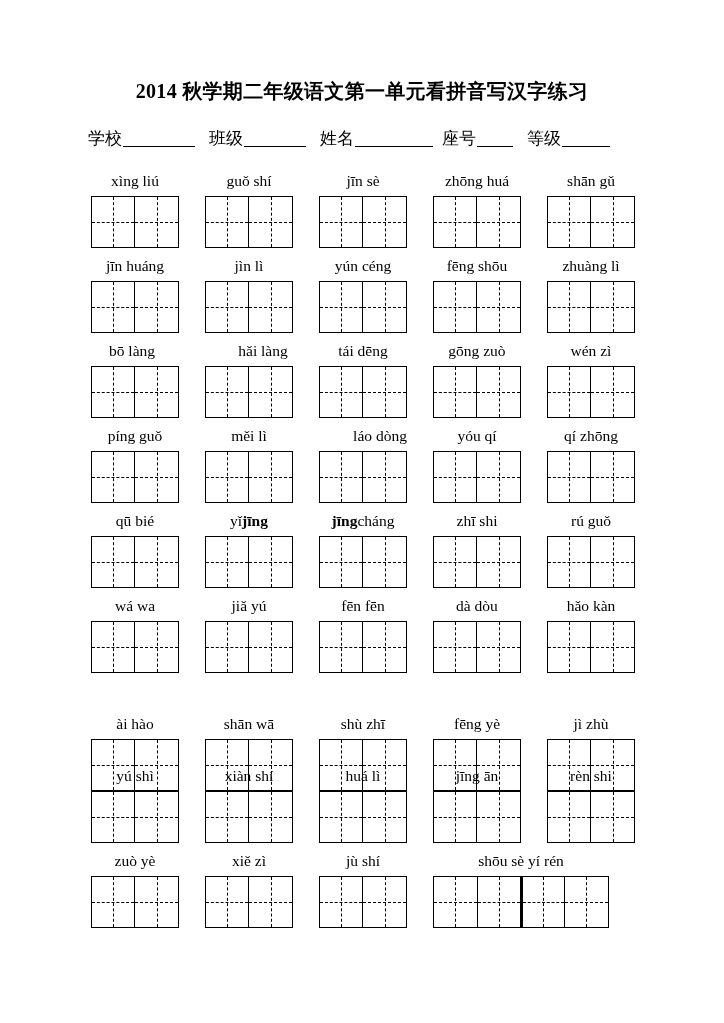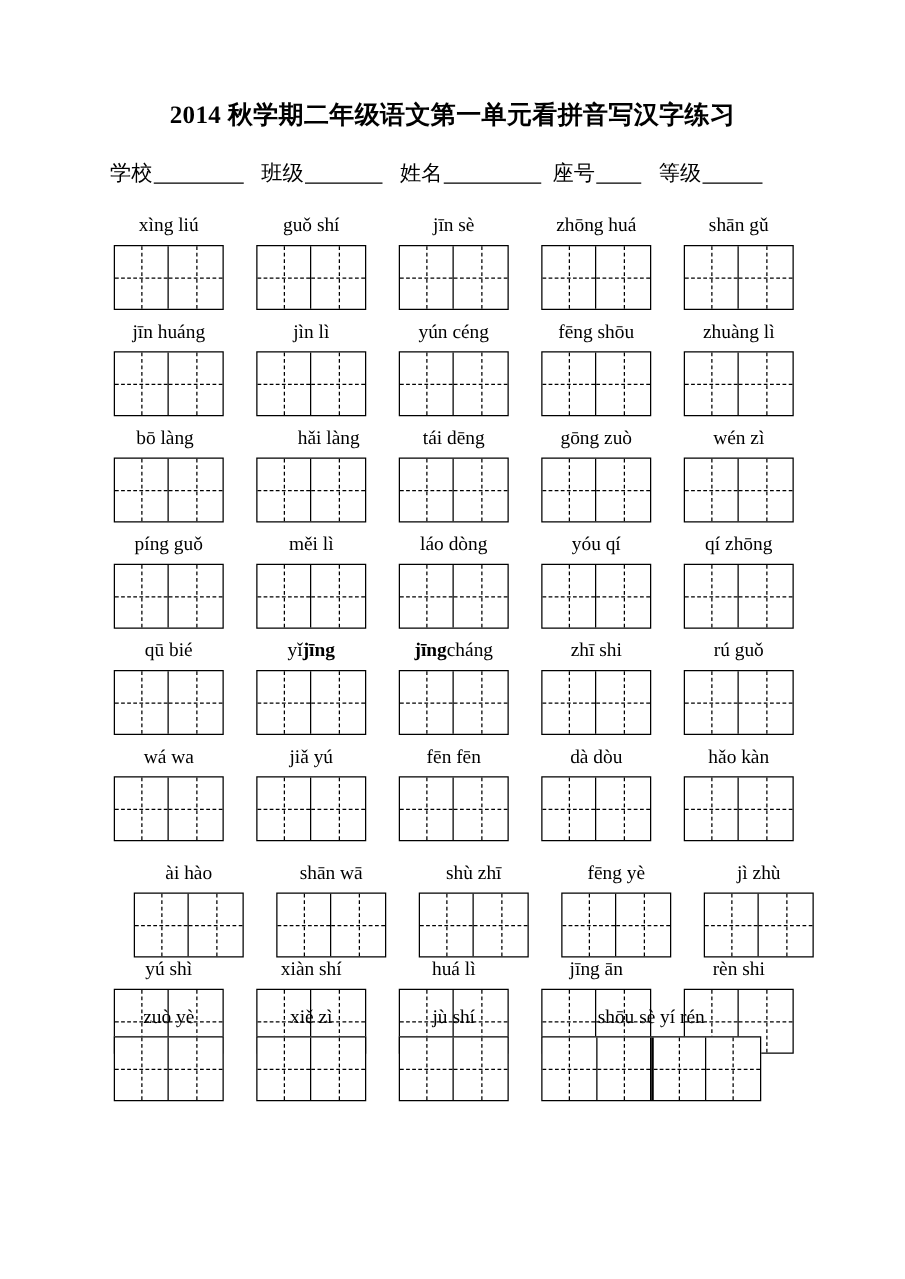--- a/index.html
+++ b/index.html
@@ -260,21 +260,21 @@
           <div class="grid-group" style="left: 459px; width: 88px;">
             <div class="cell"></div>
             <div class="cell"></div>
           </div>
         </div>
       </div>
       <div class="row" style="top: 425px;">
         <div class="pinyin-band">
           <div class="pinyin-group" style="left: 3px; width: 88px;">píng guǒ</div>
           <div class="pinyin-group" style="left: 117px; width: 88px;">měi   lì</div>
-          <div class="pinyin-group" style="left: 231px; width: 88px;">láo  dòng</div>
+          <div class="pinyin-group" style="left: 248px; width: 88px;">láo  dòng</div>
           <div class="pinyin-group" style="left: 345px; width: 88px;">yóu  qí</div>
           <div class="pinyin-group" style="left: 459px; width: 88px;">qí zhōng</div>
         </div>
         <div class="boxes-band">
           <div class="grid-group" style="left: 3px; width: 88px;">
             <div class="cell"></div>
             <div class="cell"></div>
           </div>
           <div class="grid-group" style="left: 117px; width: 88px;">
             <div class="cell"></div>
@@ -349,21 +349,21 @@
           <div class="grid-group" style="left: 345px; width: 88px;">
             <div class="cell"></div>
             <div class="cell"></div>
           </div>
           <div class="grid-group" style="left: 459px; width: 88px;">
             <div class="cell"></div>
             <div class="cell"></div>
           </div>
         </div>
       </div>
-      <div class="row" style="top: 688px; margin-left: 16px;">
+      <div class="row" style="top: 713px;">
         <div class="pinyin-band">
           <div class="pinyin-group" style="left: 3px; width: 88px;">ài   hào</div>
           <div class="pinyin-group" style="left: 117px; width: 88px;">shān  wā</div>
           <div class="pinyin-group" style="left: 231px; width: 88px;">shù  zhī</div>
           <div class="pinyin-group" style="left: 345px; width: 88px;">fēng  yè</div>
           <div class="pinyin-group" style="left: 459px; width: 88px;">jì  zhù</div>
         </div>
         <div class="boxes-band">
           <div class="grid-group" style="left: 3px; width: 88px;">
             <div class="cell"></div>
@@ -411,21 +411,21 @@
           <div class="grid-group" style="left: 345px; width: 88px;">
             <div class="cell"></div>
             <div class="cell"></div>
           </div>
           <div class="grid-group" style="left: 459px; width: 88px;">
             <div class="cell"></div>
             <div class="cell"></div>
           </div>
         </div>
       </div>
-      <div class="row" style="top: 803px;">
+      <div class="row" style="top: 850px;">
         <div class="pinyin-band">
           <div class="pinyin-group" style="left: 3px; width: 88px;">zuò   yè</div>
           <div class="pinyin-group" style="left: 117px; width: 88px;">xiě  zì</div>
           <div class="pinyin-group" style="left: 231px; width: 88px;">jù   shí</div>
           <div class="pinyin-group" style="left: 345px; width: 176px;">shōu  sè   yí   rén</div>
         </div>
         <div class="boxes-band">
           <div class="grid-group" style="left: 3px; width: 88px;">
             <div class="cell"></div>
             <div class="cell"></div>

